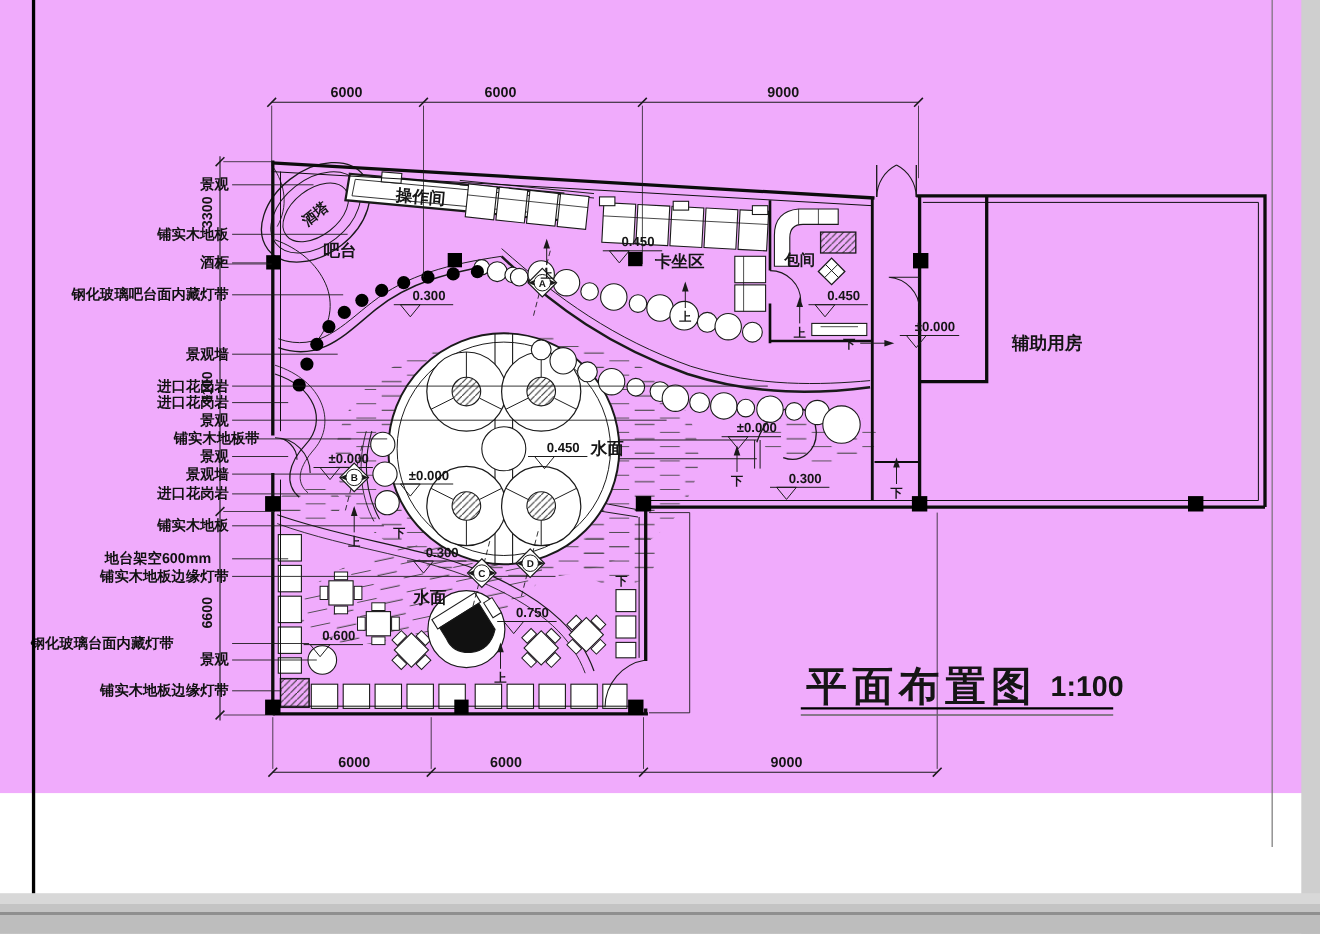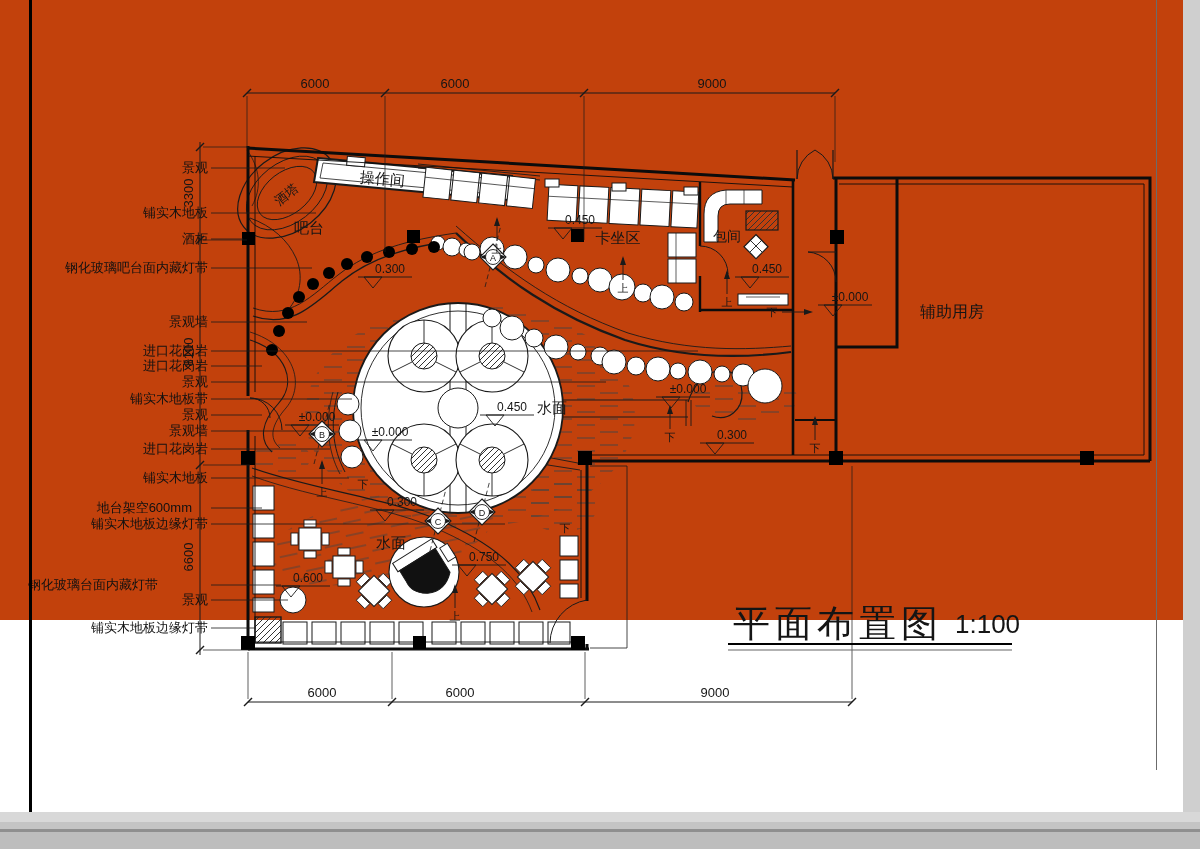--- a/index.html
+++ b/index.html
@@ -1,17 +1,17 @@
 <!DOCTYPE html>
 <html><head>
 <meta charset="utf-8">
 <style>
   html,body{margin:0;padding:0;width:1200px;height:849px;overflow:hidden;
     font-family:"Liberation Sans",sans-serif;background:#ffffff;}
-  .stage{position:relative;width:1200px;height:620px;background:#c2410c;}
+  .stage{position:relative;width:1200px;height:721px;background:#f0abfc;font-weight:bold;}
   #plan-svg{position:absolute;left:0;top:0;}
   
   .band-right{position:absolute;right:0;top:0;width:17px;height:849px;background:#cfcfcf;}
   .band-bottom{position:absolute;left:0;top:812px;width:1200px;height:37px;
     background:linear-gradient(#d8d8d8 0 10px,#c4c4c4 10px 17px,#8f8f8f 17px 20px,#bdbdbd 20px 100%);}
   .frame-left{position:absolute;left:29px;top:0;width:3px;height:812px;background:#000;}
   .frame-right{position:absolute;left:1156px;top:0;width:1px;height:770px;background:#6b6b6b;}
   
   #callouts{position:absolute;left:0;top:0;width:1200px;height:849px;pointer-events:none;}
   .callout{position:absolute;color:#111;font-size:13px;line-height:14px;white-space:nowrap;
@@ -528,21 +528,21 @@
 
 <div id="callouts">
       <div class="callout" style="top: 168px; right: 992px;">景观</div>
       <div class="callout" style="top: 213px; right: 992px;">铺实木地板</div>
       <div class="callout" style="top: 239px; right: 992px;">酒柜</div>
       <div class="callout" style="top: 268px; right: 992px;">钢化玻璃吧台面内藏灯带</div>
       <div class="callout" style="top: 322px; right: 992px;">景观墙</div>
       <div class="callout" style="top: 351px; right: 992px;">进口花岗岩</div>
       <div class="callout" style="top: 366px; right: 992px;">进口花岗岩</div>
       <div class="callout" style="top: 382px; right: 992px;">景观</div>
-      <div class="callout" style="top: 399px; right: 992px;">铺实木地板带</div>
+      <div class="callout" style="top: 399px; right: 964px;">铺实木地板带</div>
       <div class="callout" style="top: 415px; right: 992px;">景观</div>
       <div class="callout" style="top: 431px; right: 992px;">景观墙</div>
       <div class="callout" style="top: 449px; right: 992px;">进口花岗岩</div>
       <div class="callout" style="top: 478px; right: 992px;">铺实木地板</div>
       <div class="callout" style="top: 508px; right: 1008px;">地台架空600mm</div>
       <div class="callout" style="top: 524px; right: 992px; margin-left: 30px;">铺实木地板边缘灯带</div>
       <div class="callout" style="top: 585px; right: 1042px;">钢化玻璃台面内藏灯带</div>
       <div class="callout" style="top: 600px; right: 992px;">景观</div>
       <div class="callout" style="top: 628px; right: 992px;">铺实木地板边缘灯带</div>
     </div>

